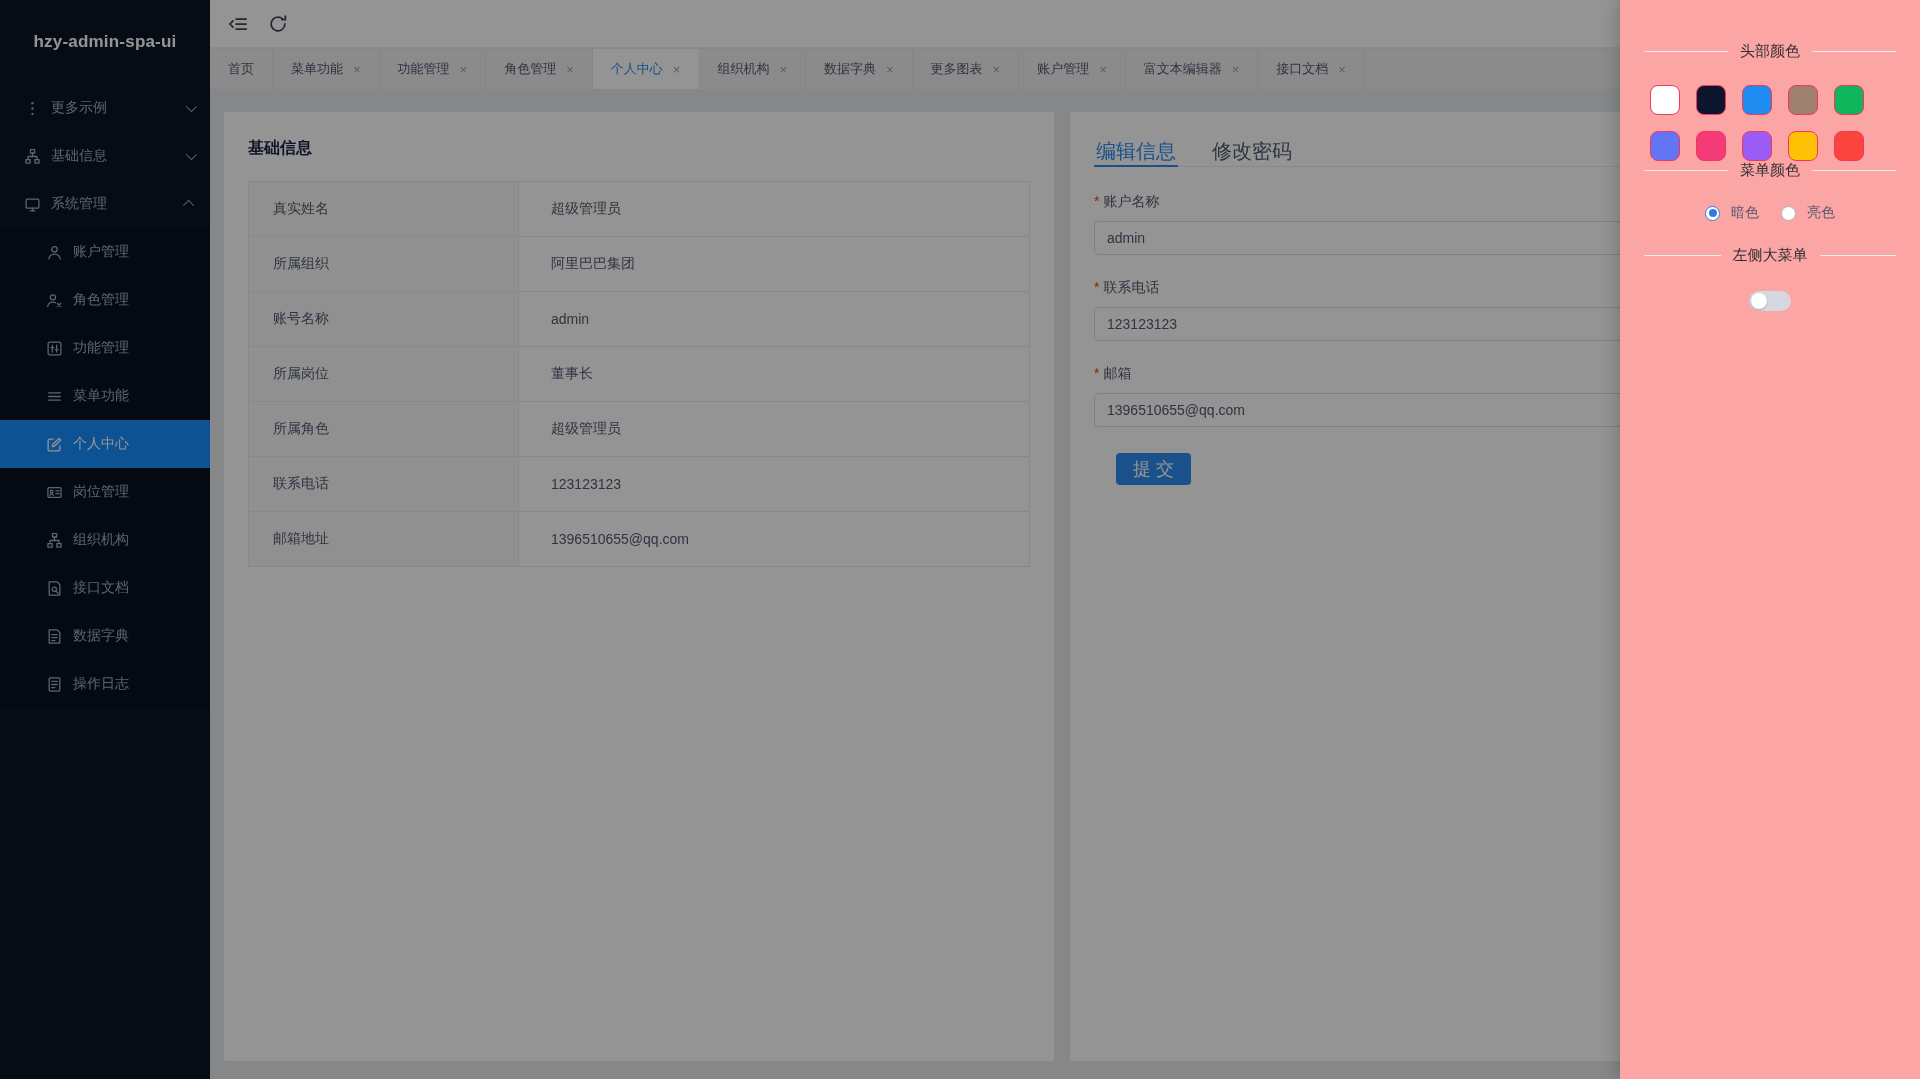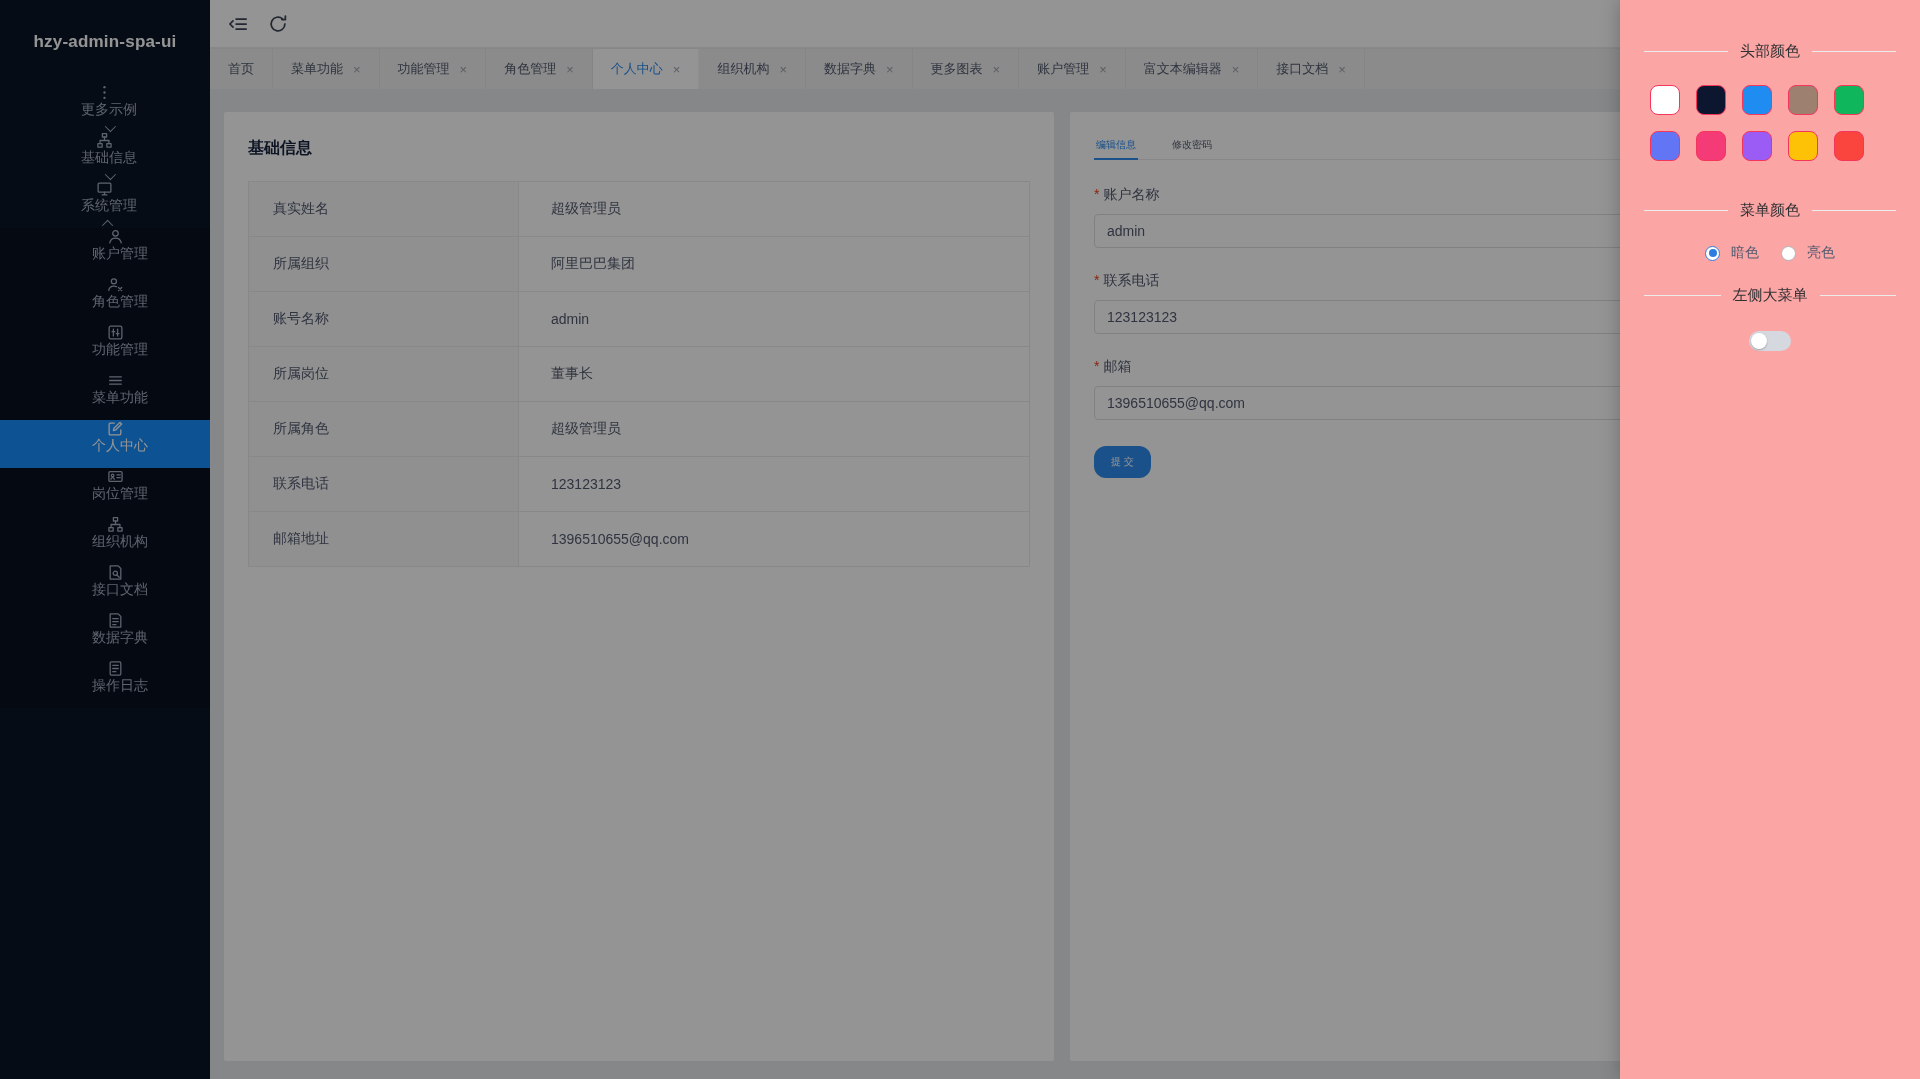--- a/index.html
+++ b/index.html
@@ -6,21 +6,21 @@
   html,body { width:1920px; height:1079px; overflow:hidden;
     font-family:"Liberation Sans","DejaVu Sans",sans-serif; }
   body { background:#e6e8eb; position:relative; }
 
   
   .sidebar { position:absolute; left:0; top:0; bottom:0; width:210px;
     background:#0c1526; z-index:1; }
   .sidebar-title { height:84px; display:flex; align-items:center; justify-content:center;
     color:#ffffff; font-size:17px; font-weight:bold; letter-spacing:.2px; }
   .menu-item { height:48px; display:flex; align-items:center; padding:0 16px 0 24px;
-    color:#a3adbf; font-size:14px; cursor:pointer;flex-direction:column; }
+    color:#a3adbf; font-size:14px; cursor:pointer; }
   .menu-item .icon { width:17px; height:17px; margin-right:10px; flex:none; }
   .menu-item .icon svg { width:100%; height:100%; }
   .menu-item .lbl { flex:1; white-space:nowrap; overflow:hidden; }
   .chev { width:8px; height:8px; border-right:1.5px solid #a3adbf; border-bottom:1.5px solid #a3adbf;
     transform:rotate(45deg) translateY(-2px); flex:none; }
   .chev.up { transform:rotate(225deg) translateY(-2px); }
   .submenu { background:#081020; }
   .submenu .menu-item { padding-left:46px; }
   .submenu .menu-item.active { background:#1890ff; color:#ffffff; }
   .submenu .menu-item.active .icon { color:#ffffff; }
@@ -46,43 +46,43 @@
   .card-left { width:830px; flex:none; padding:26px 24px; }
   .card-right { flex:1; padding:20px 24px; }
   .card-title { font-size:16px; font-weight:bold; color:#17233d; margin-bottom:22px; }
 
   table.info { border-collapse:collapse; width:100%; table-layout:fixed; }
   table.info td { border:1px solid #e8eaec; height:55px; font-size:14px; color:#515a6e; }
   td.ilabel { width:270px; background:#f8f8f9; padding-left:24px; }
   td.ivalue { padding-left:32px; }
 
   .etabs { display:flex; gap:32px; border-bottom:1px solid #e8eaec; margin-bottom:26px; }
-  .etab { font-size:10px; color:#515a6e; padding:6px 2px 6px; cursor:pointer;
+  .etab { font-size:20px; color:#515a6e; padding:6px 2px 0; cursor:pointer;
     border-bottom:2px solid transparent; margin-bottom:-1px; }
   .etab.active { color:#2d8cf0; border-bottom-color:#2d8cf0; }
 
   .fgroup { margin-bottom:24px; }
   .flabel { font-size:14px; color:#515a6e; margin-bottom:10px; }
   .star { color:#ed4014; margin-right:4px; }
   .finput { display:block; width:100%; height:34px; border:1px solid #dcdee2; border-radius:4px;
     padding:0 12px; font-size:14px; color:#515a6e; background:#fff; outline:none;
     font-family:inherit; }
   .submit-btn { margin-top:2px; height:32px; padding:0 17px; background:#2d8cf0; color:#ffffff;
-    border:none; border-radius:12px; font-size:10px; cursor:pointer; font-family:inherit; }
+    border:none; border-radius:4px; font-size:18px; cursor:pointer; font-family:inherit;margin-left:22px; }
 
   
   .overlay { position:absolute; inset:0; background:rgba(0,0,0,.42); z-index:5; }
   .drawer { position:absolute; top:0; bottom:0; right:0; width:300px; background:#fca5a5;
     z-index:6; box-shadow:0 0 18px rgba(0,0,0,.25); padding-top:42px; }
   .dsection-title { display:flex; align-items:center; gap:12px; padding:0 24px;
     font-size:15px; color:#303133; }
   .dsection-title::before, .dsection-title::after { content:""; flex:1; height:1px; background:#ececec; }
   .swatches { width:222px; margin:24px 0 0 30px; display:flex; flex-wrap:wrap; gap:16px; row-gap:16px; }
   .swatch { width:30px; height:30px; border-radius:8px; border:1px solid #f5365c; cursor:pointer; }
-  .title-menu { margin-top:40px; }
+  .title-menu { }
   .radio-row { margin-top:24px; display:flex; justify-content:center; gap:22px; }
   .radio-opt { display:flex; align-items:center; gap:11px; font-size:14px; color:#515a6e; cursor:pointer; }
   .radio-circle { width:15px; height:15px; border-radius:50%; border:1.5px solid #b0b3b8;
     position:relative; flex:none; background:#fff; }
   .radio-opt.checked .radio-circle { border-color:#2d7de1; }
   .radio-opt.checked .radio-circle::after { content:""; position:absolute; inset:2.5px;
     border-radius:50%; background:#2d7de1; }
   .title-bigmenu { margin-top:24px; }
   .toggle-row { margin-top:26px; display:flex; justify-content:center; }
   .toggle { width:42px; height:20px; border-radius:10px; background:#d5d8df; position:relative; cursor:pointer; }

